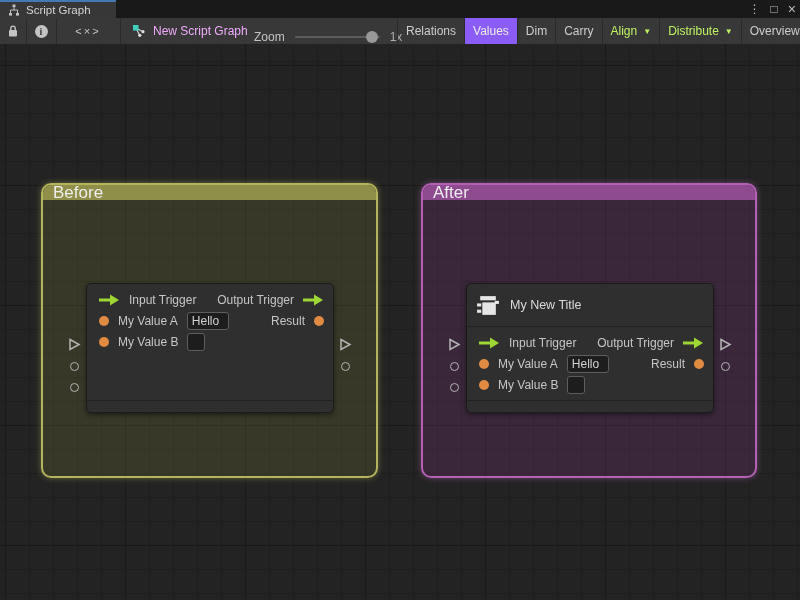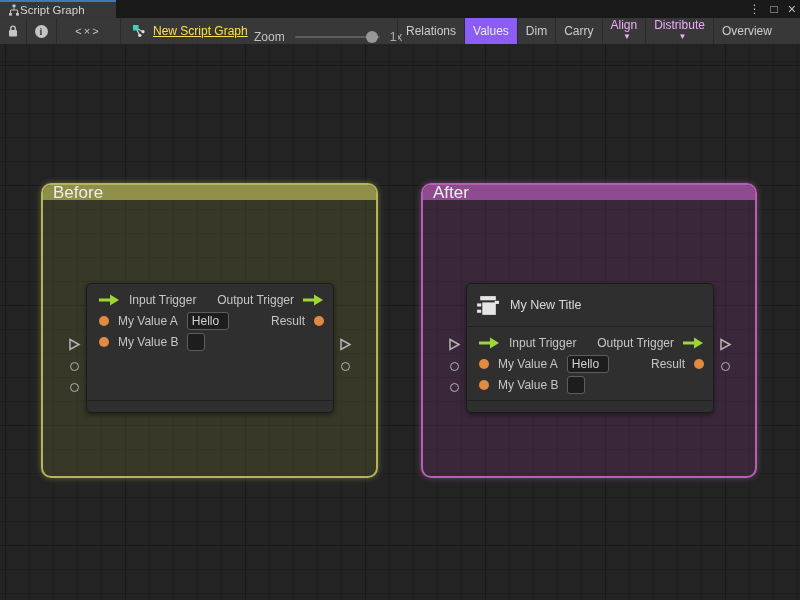--- a/index.html
+++ b/index.html
@@ -7,46 +7,46 @@
   .screen {
     position:relative; width:800px; height:600px; overflow:hidden;
     font-family:"Liberation Sans", sans-serif;
     -webkit-font-smoothing:antialiased;
     color:#c8c8c8; font-size:12px;
   }
 
   
   .tabbar { position:absolute; left:0; top:0; width:800px; height:18px; background:#191919; display:flex; }
   .tab {
-    display:flex; align-items:center; gap:0; height:18px; width:116px;
+    display:flex; align-items:center; gap:6px; height:18px; width:116px;
     background:#373737; border-top:2px solid #4079b5; padding:0 8px;
   }
   .tab-title { color:#d4d4d4; font-size:11.5px; white-space:nowrap; }
   .win-controls { position:absolute; right:4px; top:0; height:18px; display:flex; align-items:center; gap:10px; }
   .win-glyph { color:#bdbdbd; font-size:12px; line-height:18px; cursor:default; }
 
   
   .toolbar { position:absolute; left:0; top:18px; width:800px; height:26px; background:#383838; }
   .tb-sep { position:absolute; top:0; width:1px; height:26px; background:#2a2a2a; }
   .left-icons { position:absolute; left:0; top:0; height:26px; display:flex; align-items:center; }
   .icon-btn { height:26px; display:flex; align-items:center; justify-content:center; }
   .code-glyph { font-size:11px; letter-spacing:2px; color:#c6c6c6; }
   .info-circle { width:13px; height:13px; border-radius:50%; background:#c4c4c4; color:#3a3a3a;
     font-size:10px; font-weight:bold; display:flex; align-items:center; justify-content:center; font-family:"Liberation Serif", serif; }
   .breadcrumb { position:absolute; left:132px; top:0; height:26px; display:flex; align-items:center; gap:7px; }
-  .breadcrumb-label { color:#fde047;text-decoration:underline; }
+  .breadcrumb-label { color:#f0abfc; }
   .zoomctl { position:absolute; left:254px; top:0; height:38px; display:flex; align-items:center; gap:10px; }
   .zoom-label { color:#c3c3c3; }
   .zoom-track { position:relative; width:85px; height:2px; background:#5c5c5c; border-radius:1px; }
   .zoom-knob { position:absolute; right:2px; top:-5px; width:12px; height:12px; border-radius:50%; background:#989898; }
   .zoom-value { color:#aeaeae; }
   .actions { position:absolute; left:397px; top:0; height:26px; display:flex; align-items:stretch; }
   .action { display:flex; align-items:center; padding:0 8px; color:#cdcdcd; white-space:nowrap; }
   .action.active { background:#8b5cf6; color:#ececec; }
-  .action.disabled { color:#f0abfc;flex-direction:column; }
+  .action.disabled { color:#bef264; }
   .dd-arrow { font-size:8px; margin-left:6px; }
   .action-sep { width:1px; background:#2a2a2a; }
 
   
   .canvas {
     position:absolute; left:0; top:44px; width:800px; height:556px;
     background-color:#232323;
     background-image:
       repeating-linear-gradient(to right,  #191919 0px, #191919 1px, transparent 1px, transparent 120px),
       repeating-linear-gradient(to bottom, #191919 0px, #191919 1px, transparent 1px, transparent 120px),

